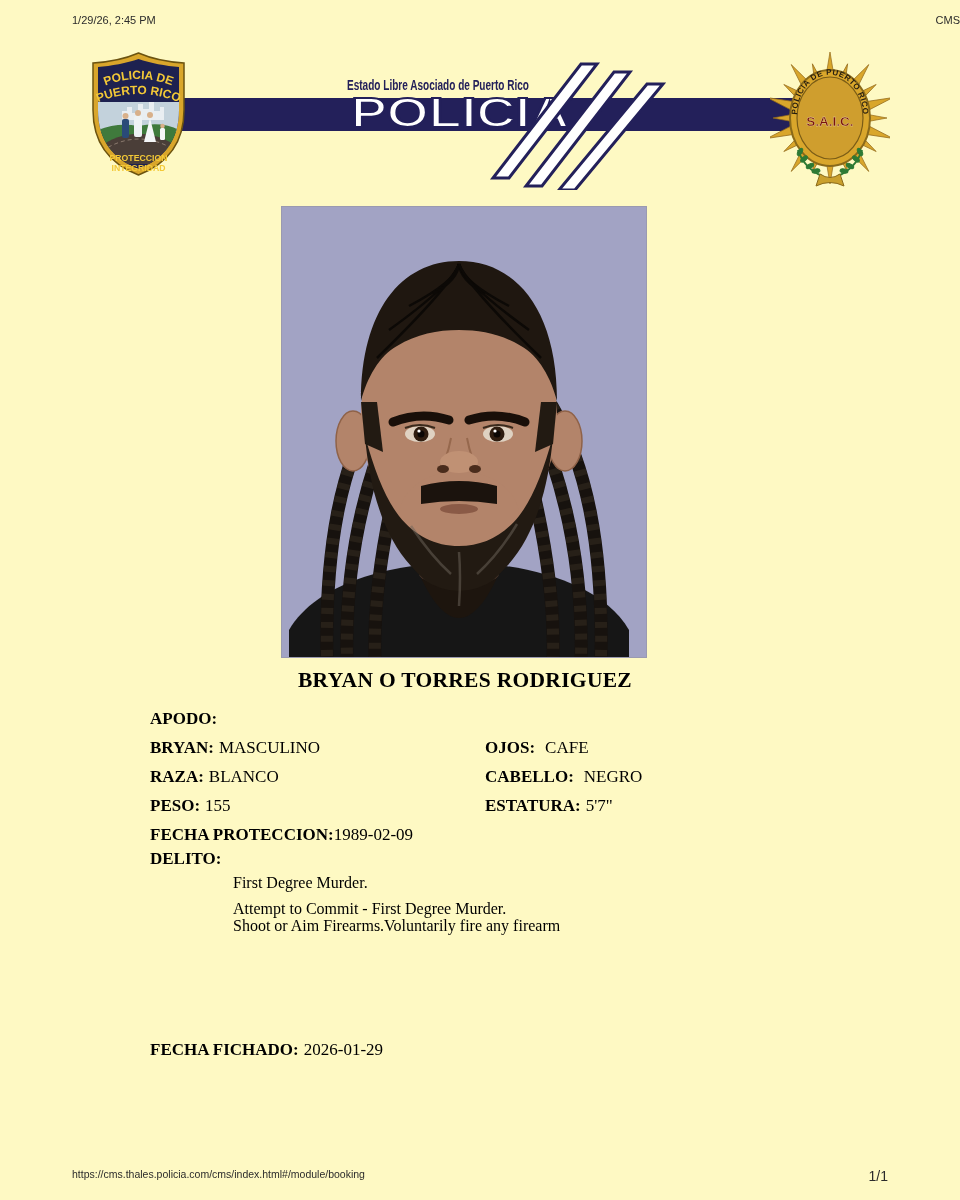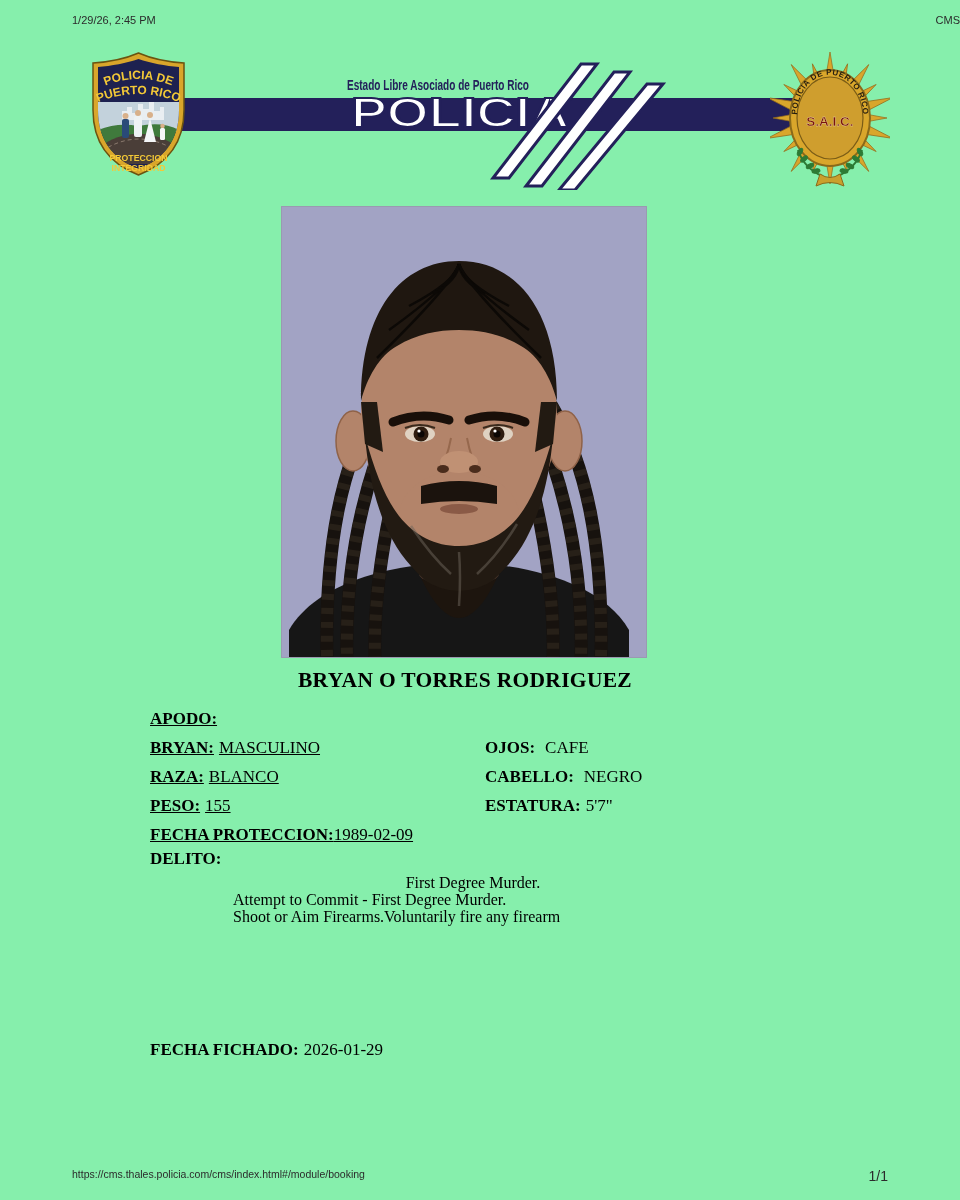--- a/index.html
+++ b/index.html
@@ -1,41 +1,41 @@
 <!DOCTYPE html>
 <html><head>
 <meta charset="utf-8">
 <style>
   html,body{margin:0;padding:0;background:#ffffff;}
-  .page{position:relative;width:960px;height:1200px;background:#86efac;overflow:hidden;
+  .page{position:relative;width:960px;height:1200px;background:#fef9c3;overflow:hidden;
         font-family:"Liberation Serif", serif;color:#000;}
   .abs{position:absolute;}
   
   .print-meta{font-family:"Liberation Sans", sans-serif;font-size:11px;color:#2b2b2b;}
   .ph-date{left:72px;top:14px;}
   .ph-title{left:120px;top:14px;width:840px;text-align:right;}
   .pf-url{left:72px;top:1168px;font-size:10.5px;}
   .pf-page{right:72px;top:1168px;font-size:14px;}
   
   .navy-bar{left:110px;top:98px;width:740px;height:33px;background:#23205a;}
   .center-logo{left:330px;top:60px;}
   .badge-left{left:88px;top:50px;}
   .badge-right{left:770px;top:46px;}
   
   .name{left:0;top:668px;width:930px;text-align:center;font-size:21.5px;font-weight:bold;letter-spacing:.3px;}
   .fields{left:150px;top:704px;width:680px;font-size:17px;}
   .frow{display:flex;height:29px;line-height:29px;}
-  .cell-left{width:335px;text-decoration:underline;}
+  .cell-left{width:335px;}
   .lbl{font-weight:bold;}
   .val{margin-left:5px;}
   .val.wide{margin-left:10px;}
   .val.tight{margin-left:0;}
   .delito{left:150px;top:849px;font-size:17px;font-weight:bold;}
   .crimes{left:233px;top:874px;font-size:16px;line-height:17px;width:480px;}
-  .crime-first{text-align:center;}
+  .crime-first{margin-bottom:9px;}
   .fichado{left:150px;top:1040px;font-size:17px;}
   .photo{left:281px;top:206px;width:366px;height:452px;}
 </style>
 </head>
 <body>
 
 <div class="page">
 
   <div class="abs print-meta ph-date">1/29/26, 2:45 PM</div>
   <div class="abs print-meta ph-title">CMS</div>

